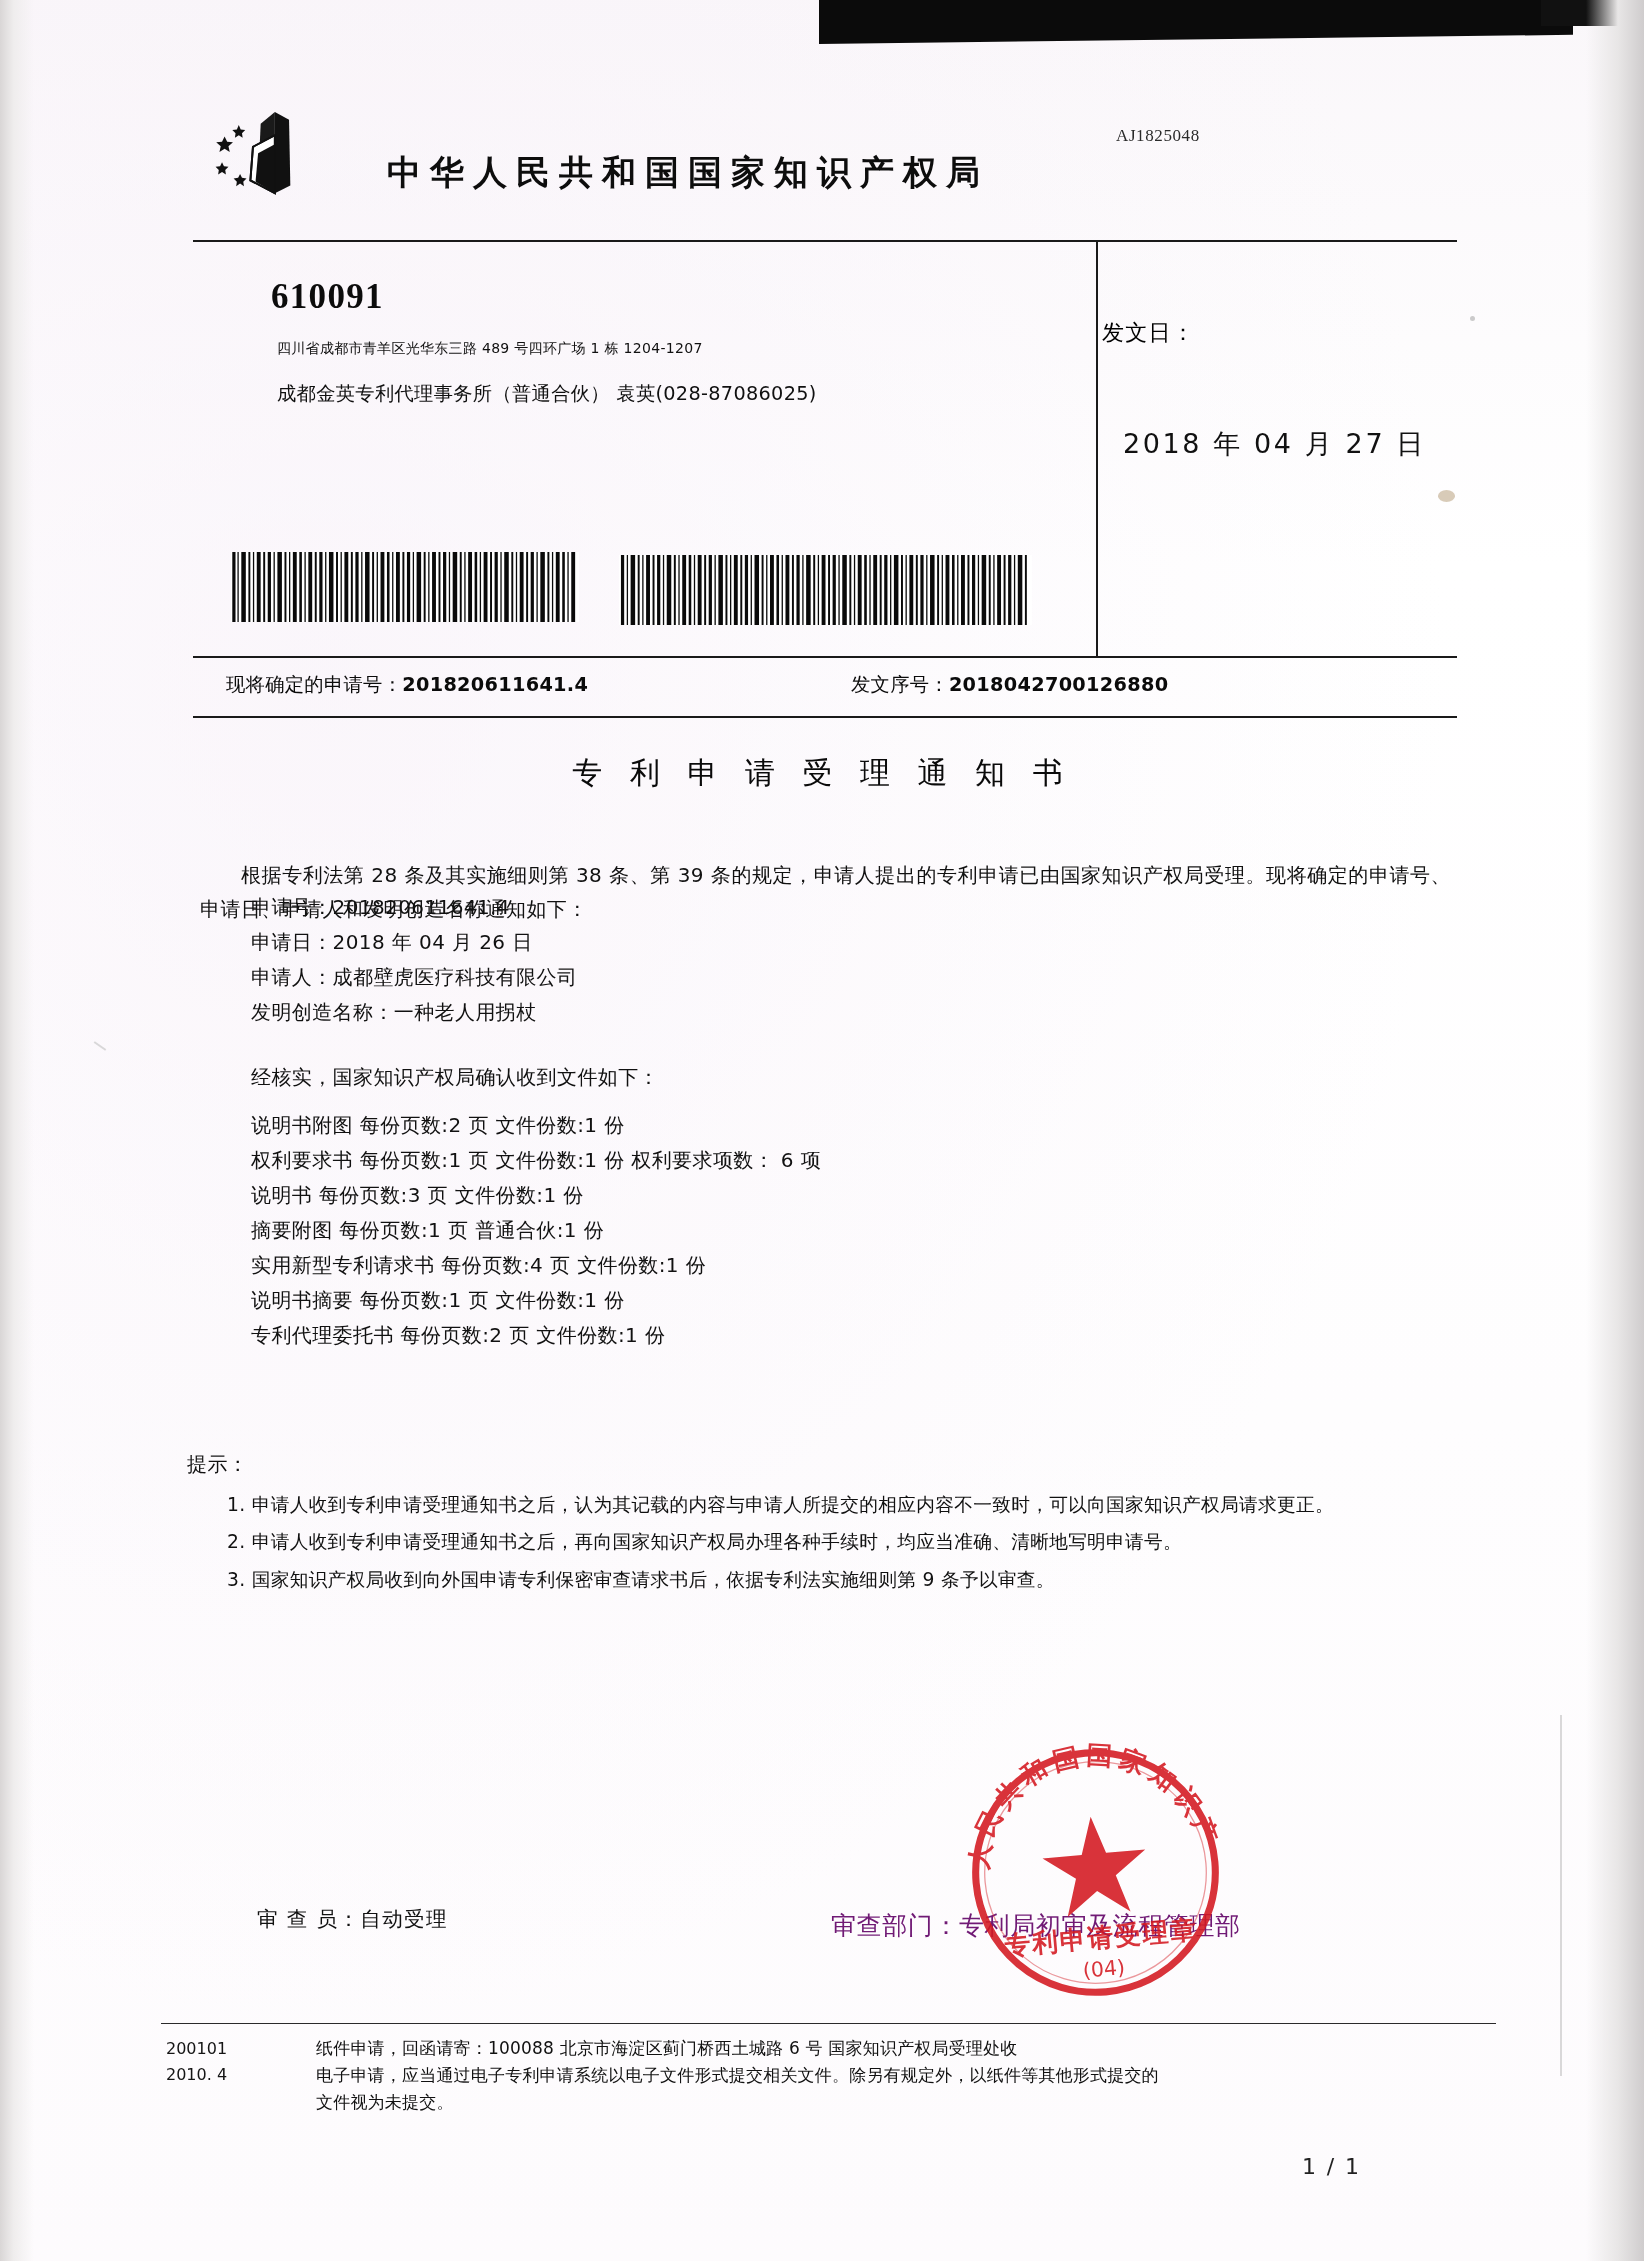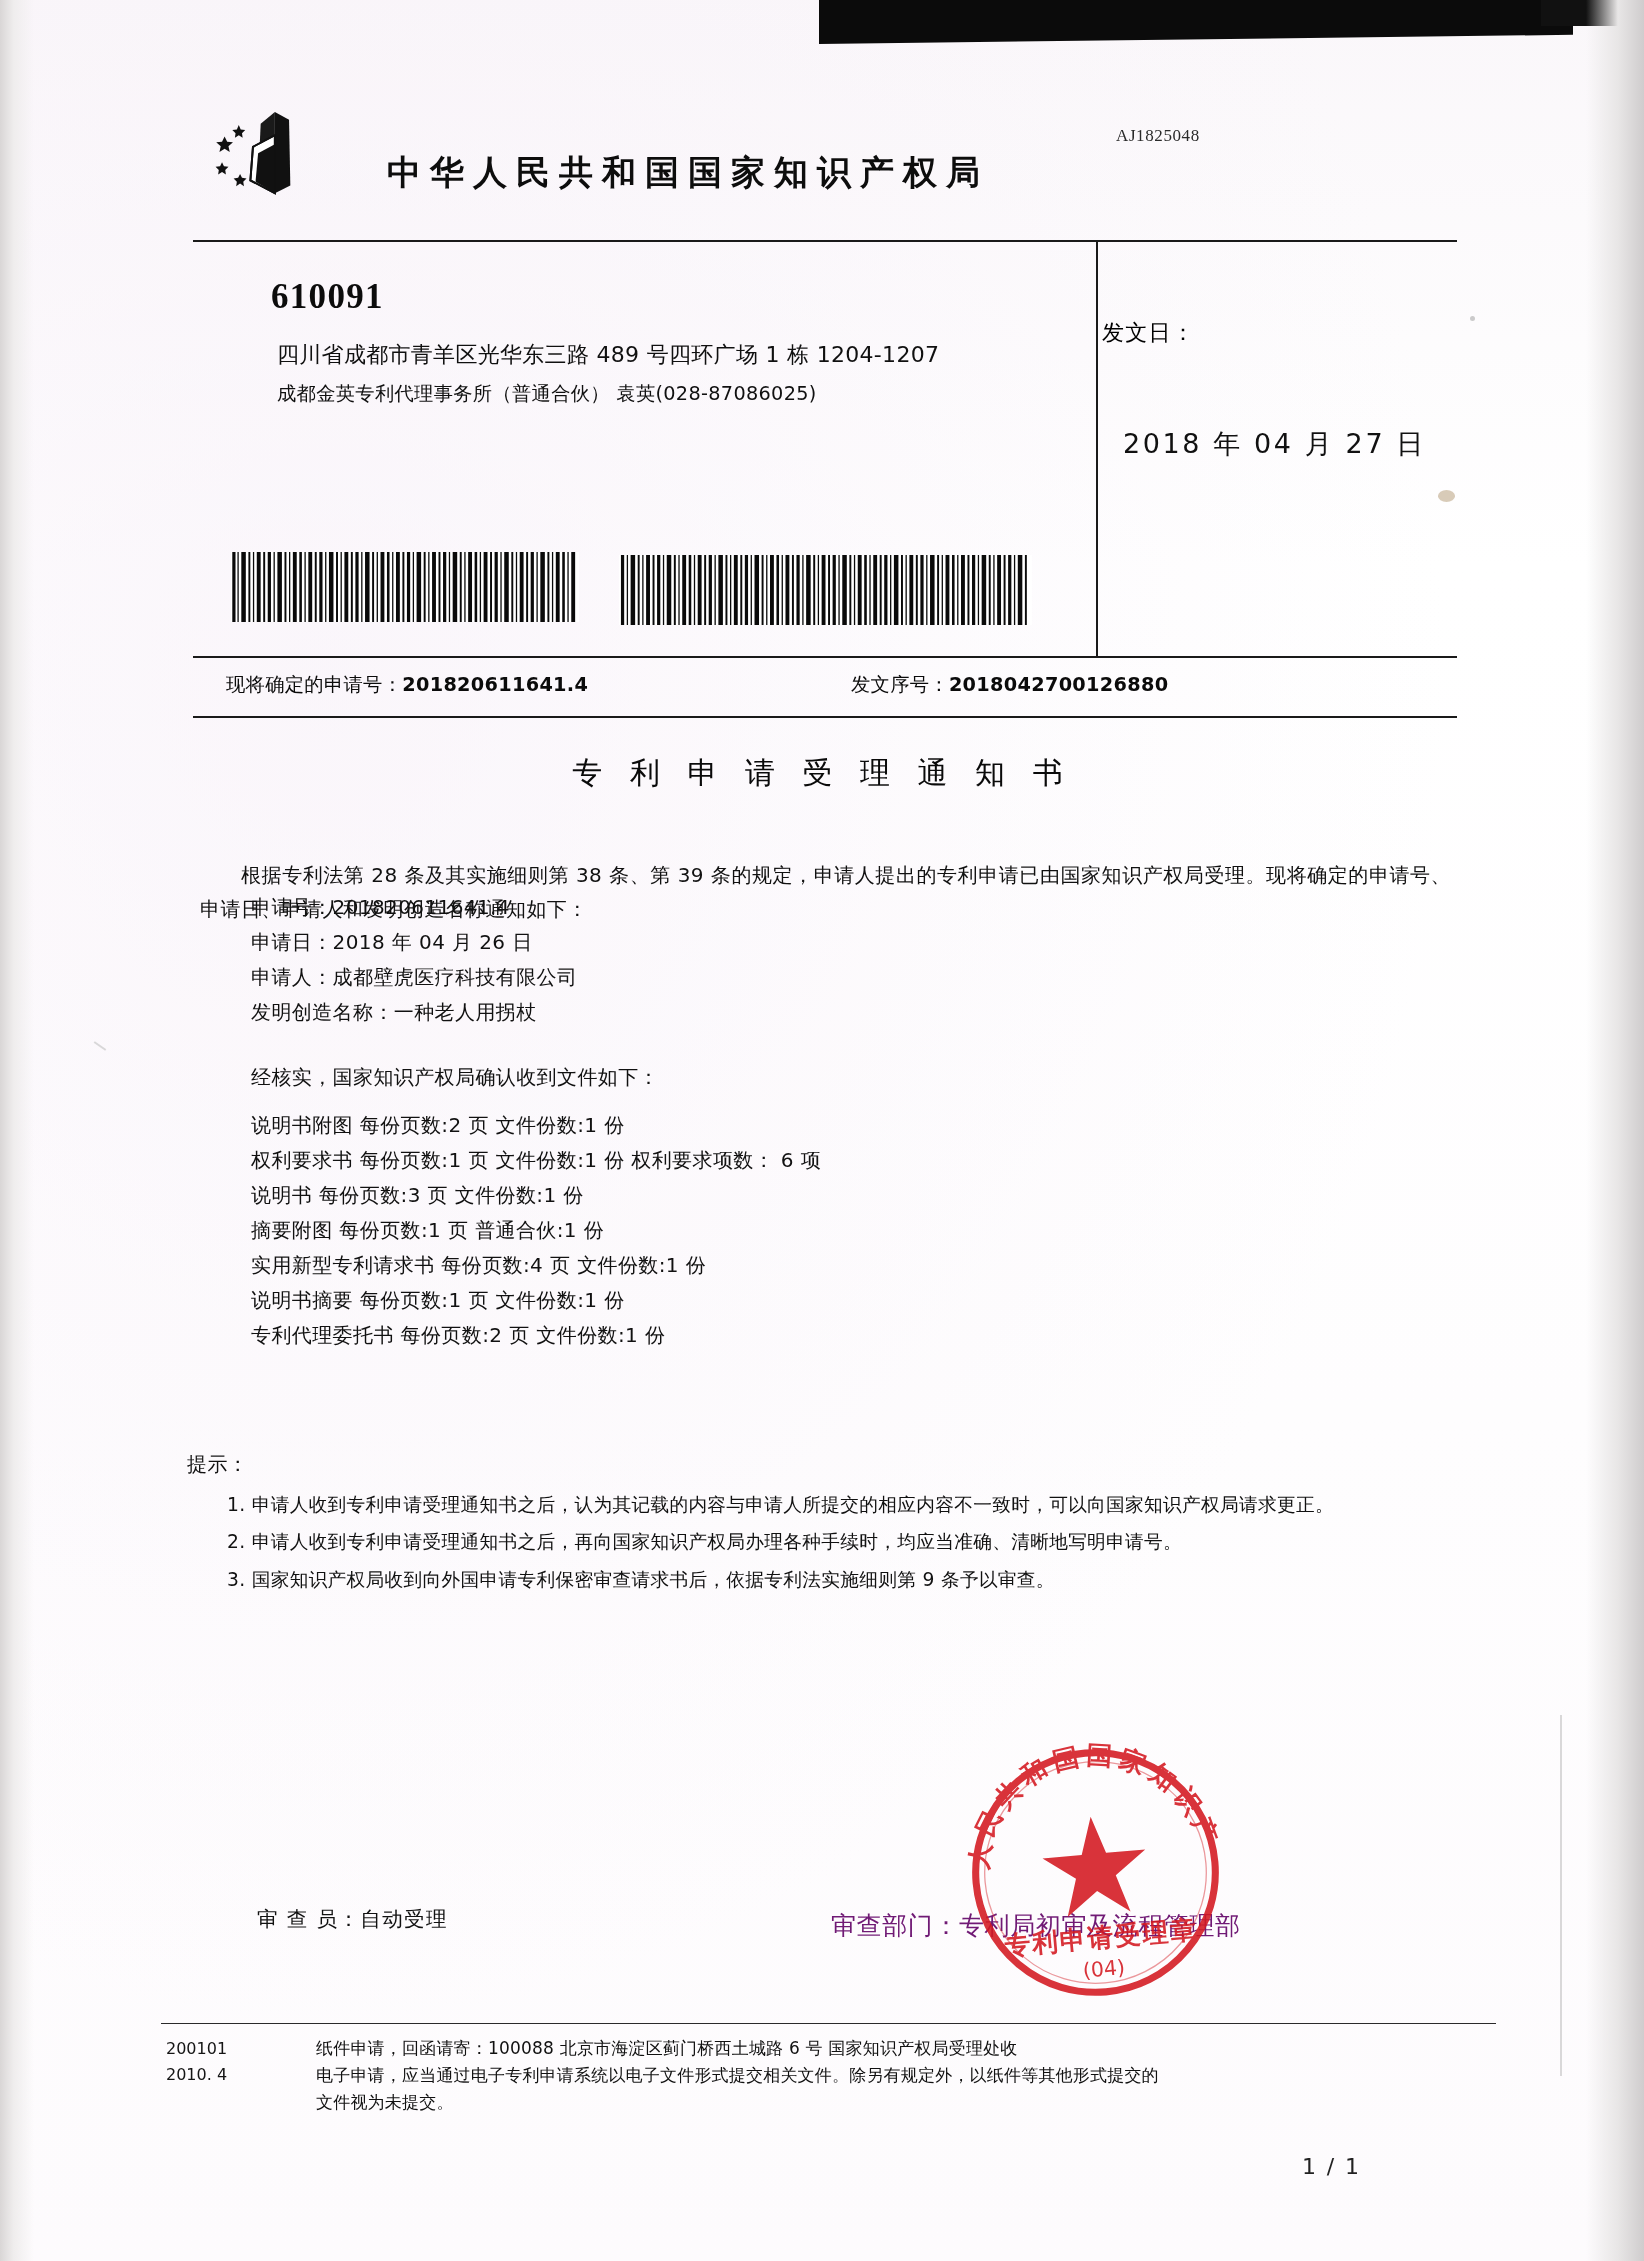--- a/index.html
+++ b/index.html
@@ -108,21 +108,21 @@
     font-family: "Liberation Serif", "DejaVu Serif", serif;
     font-size: 35px;
     font-weight: 700;
     letter-spacing: 1.3px;
     color: #0c0c0c;
   }
   .addr-line1 {
     position: absolute;
     left: 277px;
     top: 340px;
-    font-size: 22px;
+    font-size: 14px;
     letter-spacing: 0.3px;
     color: #101010;
     white-space: nowrap;
   }
   .addr-line2 {
     position: absolute;
     left: 277px;
     top: 380px;
     font-size: 19.3px;
     letter-spacing: 0.3px;

